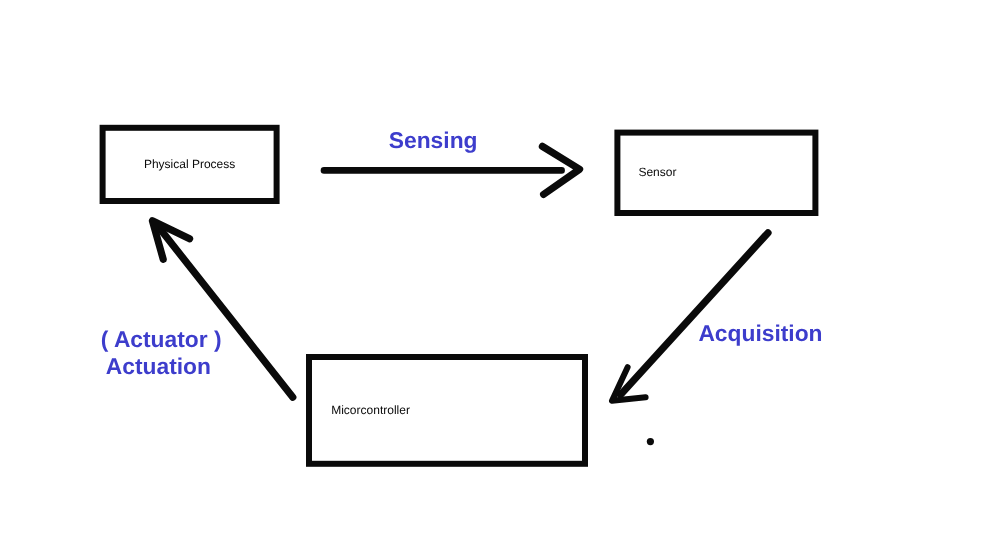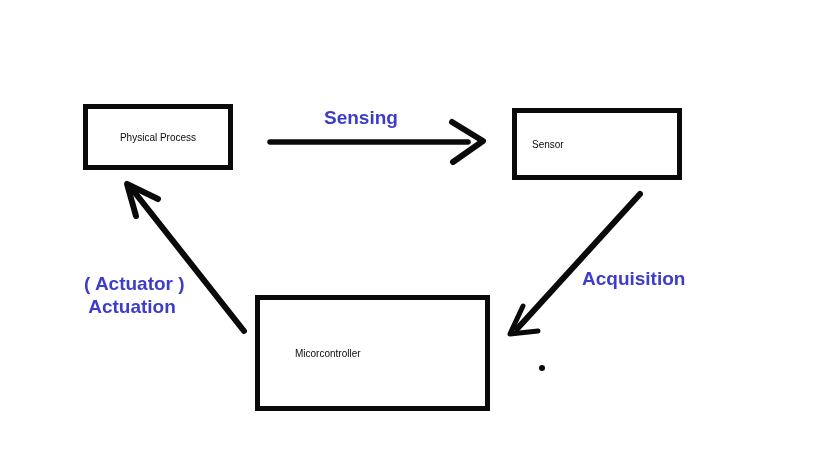--- a/index.html
+++ b/index.html
@@ -52,22 +52,22 @@
     justify-content: center;
   }
   .node-sensor {
     left: 488px; top: 108px;
     width: 170px; height: 72px;
     padding-left: 15px;
     margin-left: 24px;
   }
   .node-micro {
     left: 255px; top: 295px;
-    width: 235px; height: 116px;
-    padding-left: 35px;
+    width: 235px; height: 94px;
+    padding-left: 16px;
   }
   .edge-label {
     position: absolute;
     color: var(--label);
     font-size: 19px;
     font-weight: bold;
     white-space: nowrap;
   }
   .label-sensing     { left: 324px; top: 107px; }
   .label-acquisition { left: 582px; top: 268px; }

